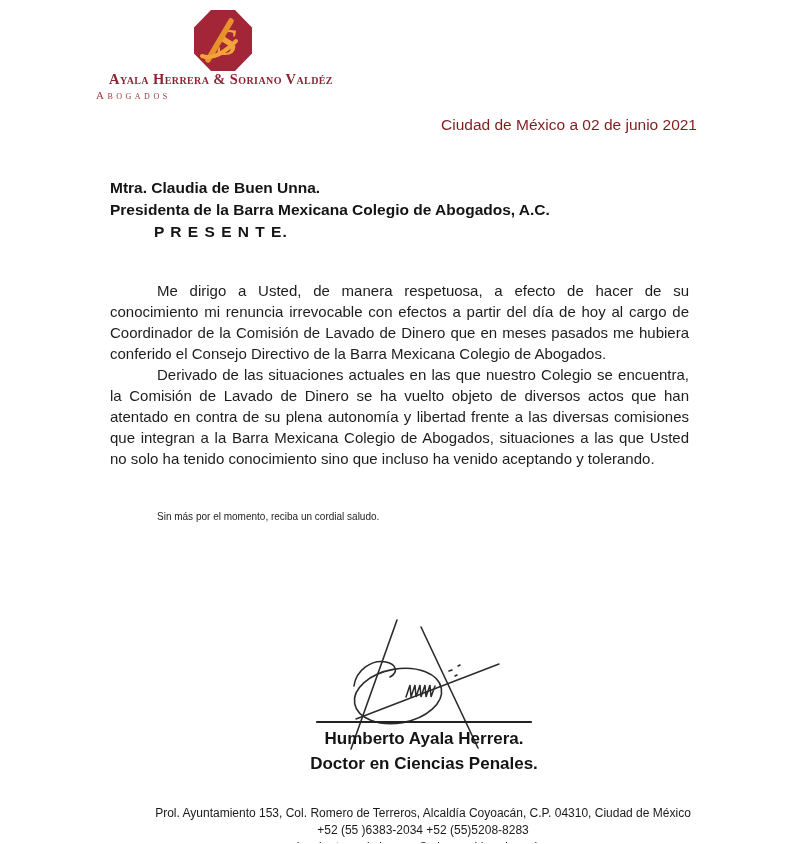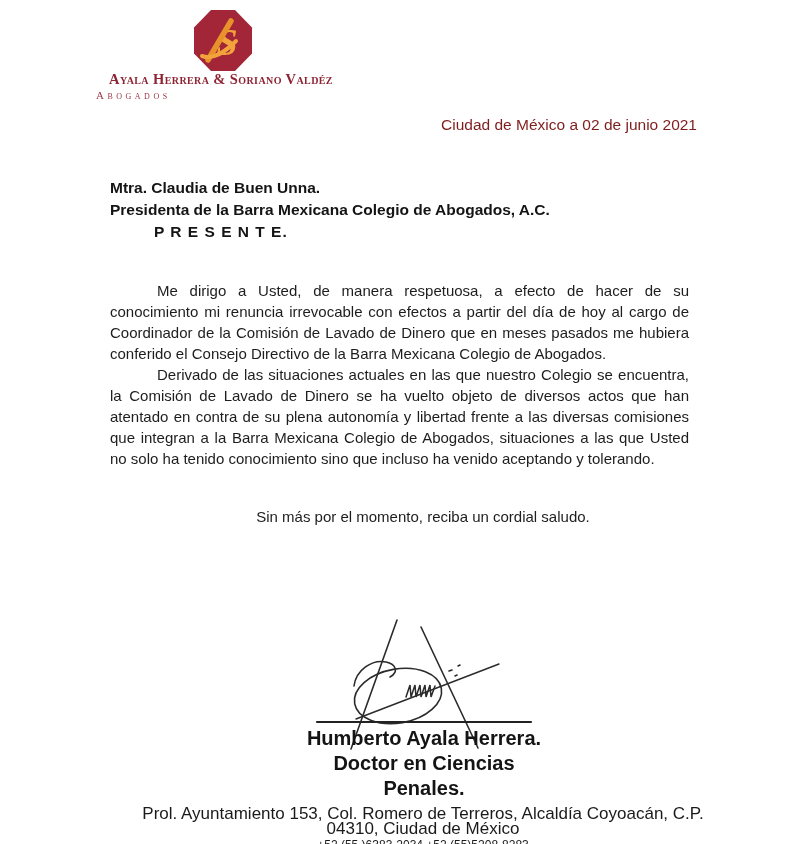--- a/index.html
+++ b/index.html
@@ -40,35 +40,35 @@
   .recipient { font-weight: bold; font-size: 15.5px; line-height: 22px; color: #141414; }
   .recipient .presente { letter-spacing: 1px; margin-left: 44px; }
   .body-par {
     font-size: 15px; line-height: 21px;
     text-align: justify; text-indent: 47px;
     color: #1d1d1d;
   }
   .body-par.first { margin-top: 37px; }
   .closing {
     margin-top: 37px;
-    font-size: 15px; line-height: 21px;
-    text-indent: 47px; color: #1d1d1d; text-align: center;
+    font-size: 10px; line-height: 21px;
+    text-indent: 47px; color: #1d1d1d;
   }
 
   
   .sig-svg { position: absolute; left: 300px; top: 615px; width: 260px; height: 175px; pointer-events: none; }
   .sig-text {
     position: absolute; left: 298px; top: 726px; width: 252px;
     text-align: center; font-weight: bold; color: #141414;
-    font-size: 20px; line-height: 25px;
+    font-size: 17px; line-height: 25px;
   }
 
   
   .footer { position: absolute; left: 123px; top: 806px; width: 600px; text-align: center; color: #1a1a1a; }
-  .footer-address { font-size: 17px; line-height: 15px; }
+  .footer-address { font-size: 12px; line-height: 15px; }
   .footer-phones { font-size: 12px; line-height: 16px; margin-top: 1px; }
   .footer-clipped { height: 4px; overflow: hidden; font-size: 11.5px; line-height: 14px; margin-top: 1px; }
 </style>
 </head>
 <body>
 
 <div class="page">
 
   <div class="octagon-wrap">
     <svg viewBox="0 0 60 63" width="60" height="63">

